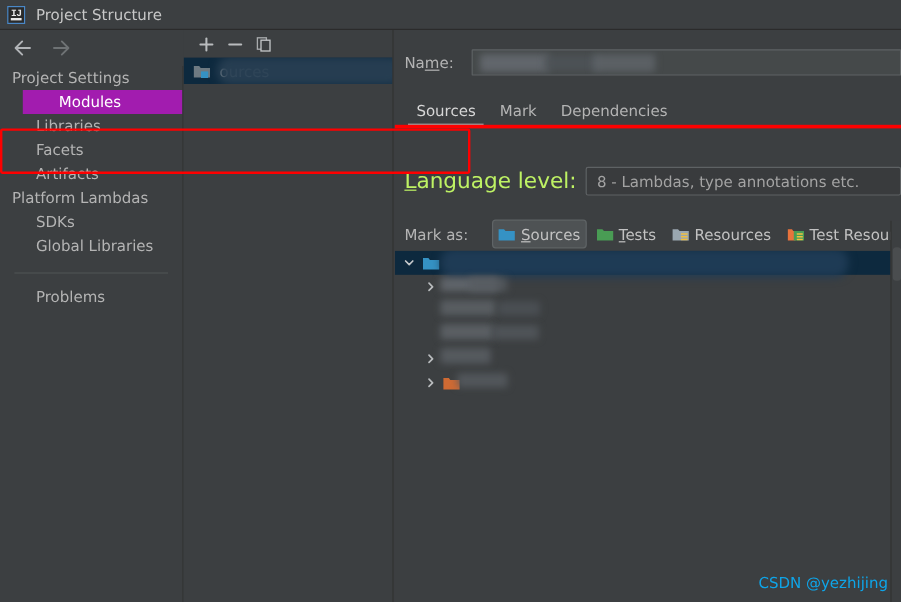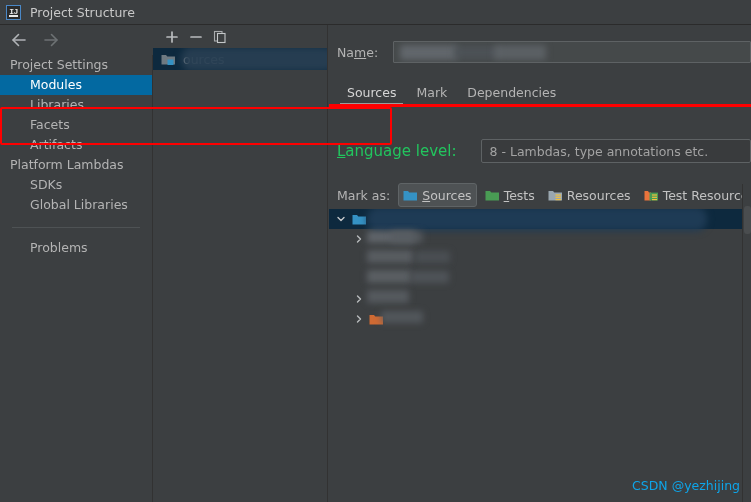--- a/index.html
+++ b/index.html
@@ -95,22 +95,23 @@
     height: 20px;
     line-height: 20px;
     font-size: 12.5px;
     color: #b4b4b4;
     padding-left: 10px;
     white-space: nowrap;
     overflow: hidden;
   }
   .side-item.child { padding-left: 30px; }
   .side-item.selected {
-    background: #0369a1;
+    background: #a21caf;
     color: #ffffff;
+    margin-left: 19px;
   }
   .side-sep {
     height: 1px;
     background: #4e5254;
     margin: 12px 12px 10px 12px;
   }
 
   
   .modlist {
     position: absolute;
@@ -220,23 +221,23 @@
 
   
   .lang-row {
     position: absolute;
     left: 8px; top: 112px;
     width: 414px; height: 28px;
     display: flex;
     align-items: center;
   }
   .lang-label {
-    font-size: 15px;
-    color: #22c55e;
-    margin-right: 24px;
+    font-size: 18px;
+    color: #bef264;
+    margin-right: 8px;
     white-space: nowrap;
   }
   .lang-label u { text-decoration: underline; }
   .lang-combo {
     flex: 1;
     height: 24px;
     background: #393b3d;
     border: 1px solid #5e6264;
     border-radius: 2px;
     box-sizing: border-box;
@@ -268,21 +269,21 @@
   .markrow {
     position: absolute;
     left: 8px; top: 158px;
     height: 24px;
     display: flex;
     align-items: center;
   }
   .mark-label {
     font-size: 12.5px;
     color: #b4b4b4;
-    margin-right: 8px;
+    margin-right: 20px;
     white-space: nowrap;
   }
   .mark-btn {
     display: flex;
     align-items: center;
     height: 22px;
     padding: 0 5px;
     margin-right: 3px;
     border-radius: 3px;
     white-space: nowrap;

